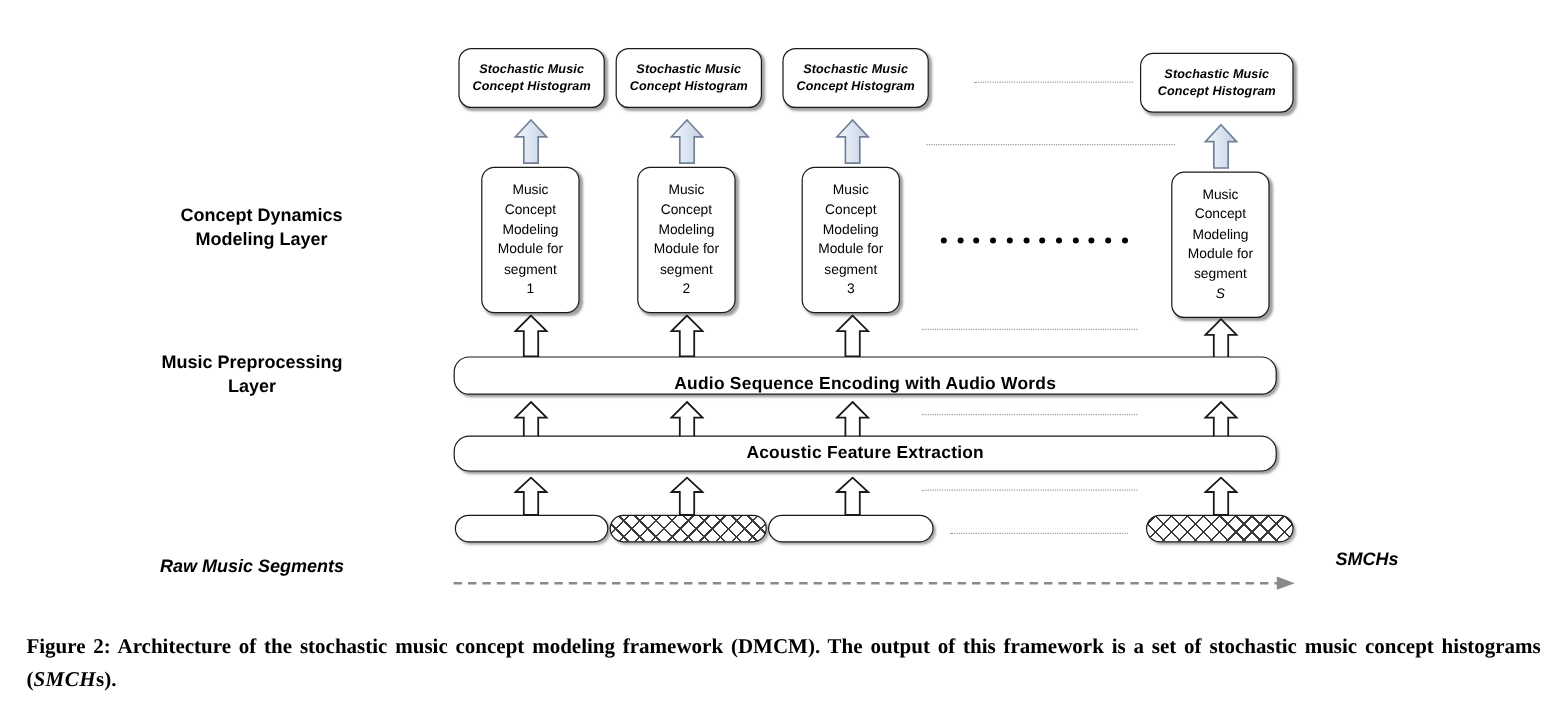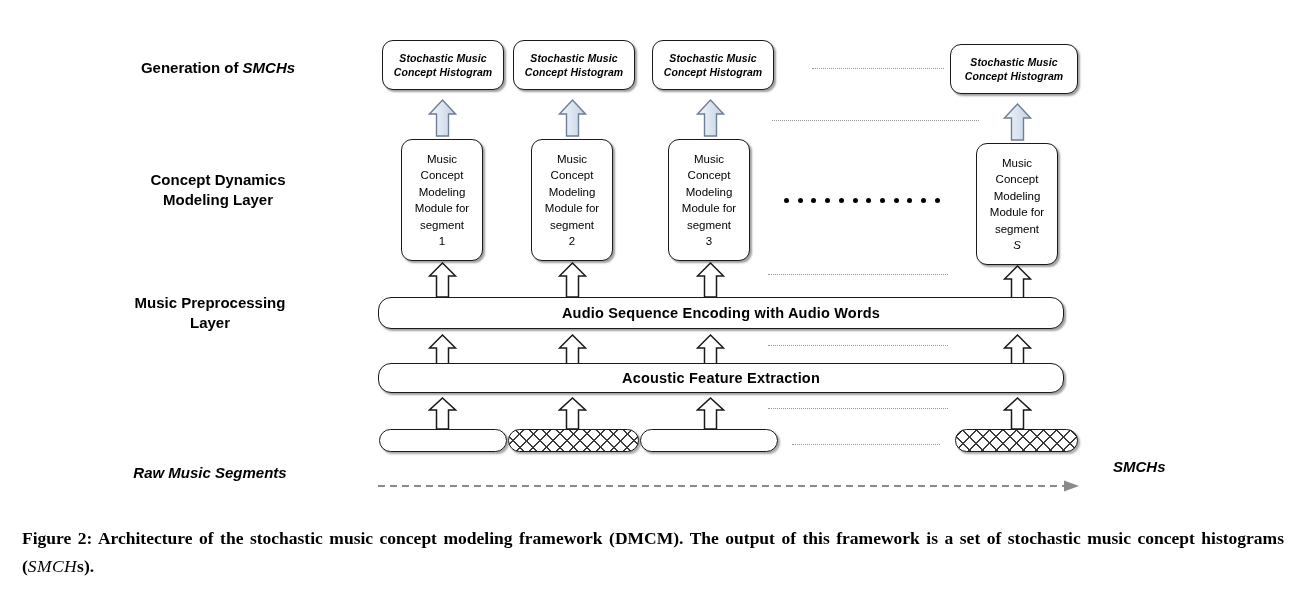--- a/index.html
+++ b/index.html
@@ -119,32 +119,29 @@
     font-family:"Liberation Serif", serif;
     font-weight:bold;
     font-size:17.5px;
     line-height:28px;
     text-align:justify;
     color:#000;
   }
   .caption .mathit{
     font-family:"Liberation Serif", serif;
     font-style:italic;
-    font-weight:normal;
+    font-weight:bold;
     letter-spacing:.4px;
   }
 </style>
 </head>
 <body>
 
 <div class="canvas">
 
-  <div class="rowlabel" style="left:88px;top:58px;width:260px;">
-    <span>Generation of </span><em>SMCHs</em>
-  </div>
 
   <div class="rowlabel" style="left:88px;top:170px;width:260px;">
     <div>Concept Dynamics</div>
     <div>Modeling Layer</div>
   </div>
 
   <div class="rowlabel" style="left:80px;top:293px;width:260px;">
     <div>Music Preprocessing</div>
     <div>Layer</div>
   </div>
@@ -288,21 +285,21 @@
     </svg>
   </div>
   <div class="arrow" style="left:1003px;top:265px;">
     <svg width="29" height="36" viewBox="0 0 29 36">
       <path d="M14.5 1 L27.5 14 L20.5 14 L20.5 35 L8.5 35 L8.5 14 L1.5 14 Z" fill="#ffffff" stroke="#1a1a1a" stroke-width="1.5" stroke-linejoin="miter"></path>
     </svg>
   </div>
 
   <div class="dotline" style="left:768px;top:274px;width:180px;"></div>
 
-  <div class="wide-bar" style="left:378px;top:297px;width:686px;height:32px;">
+  <div class="wide-bar" style="left:378px;top:297px;width:686px;height:32px;align-items:flex-end;">
     <span>Audio Sequence Encoding with Audio Words</span>
   </div>
 
   <div class="arrow" style="left:428px;top:334px;">
     <svg width="29" height="36" viewBox="0 0 29 36">
       <path d="M14.5 1 L27.5 14 L20.5 14 L20.5 35 L8.5 35 L8.5 14 L1.5 14 Z" fill="#ffffff" stroke="#1a1a1a" stroke-width="1.5" stroke-linejoin="miter"></path>
     </svg>
   </div>
   <div class="arrow" style="left:558px;top:334px;">
     <svg width="29" height="36" viewBox="0 0 29 36">

